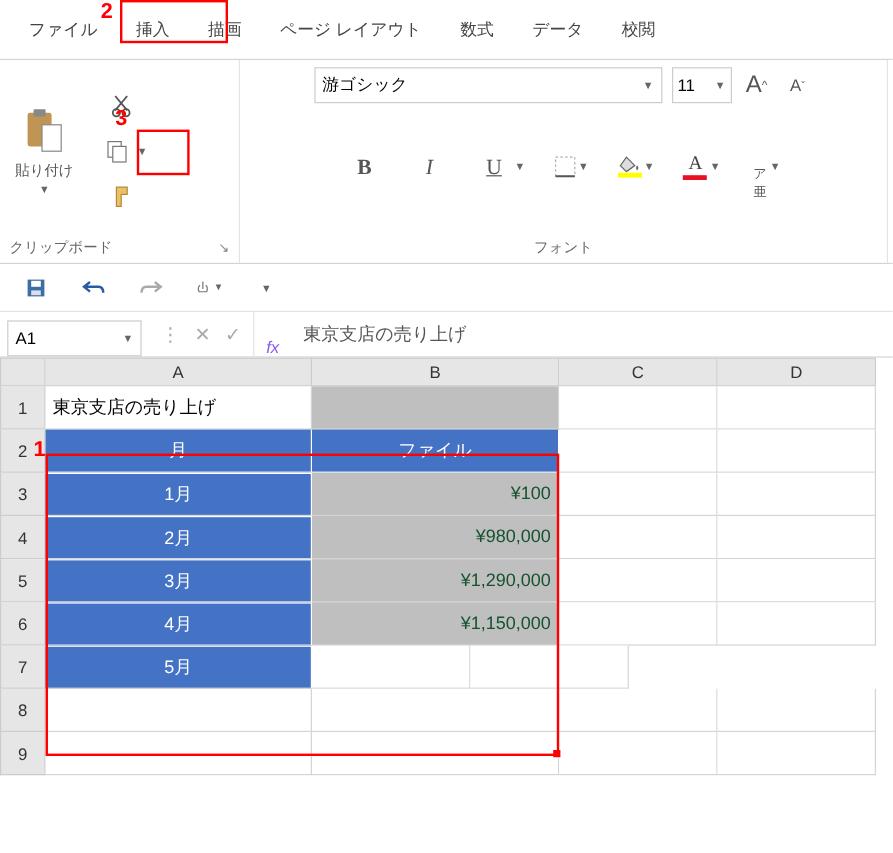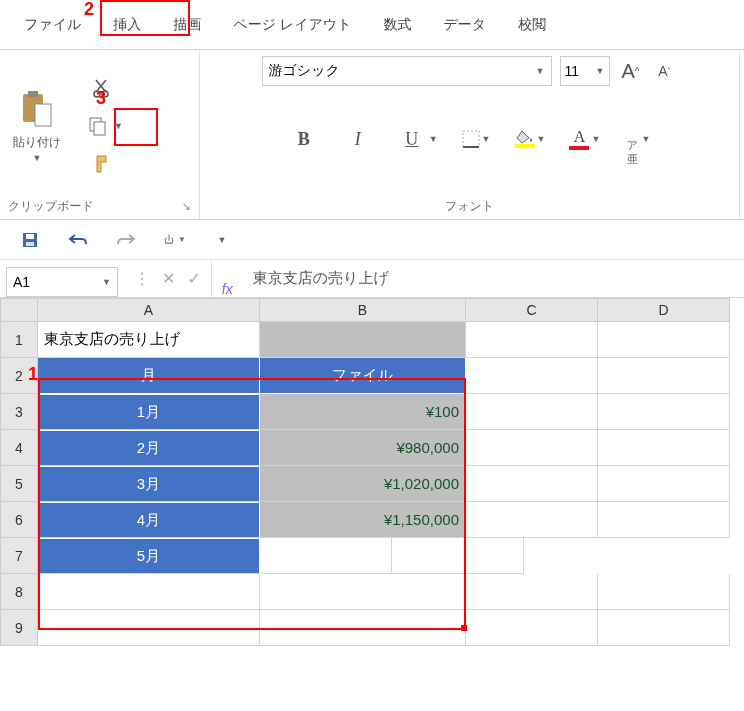--- a/index.html
+++ b/index.html
@@ -271,21 +271,21 @@
   <div class="grid-row">
     <div class="row-header">4</div>
     <div class="cell col-A tbl-month">2月</div>
     <div class="cell col-B tbl-val">¥980,000</div>
     <div class="cell col-C"></div>
     <div class="cell col-D"></div>
   </div>
   <div class="grid-row">
     <div class="row-header">5</div>
     <div class="cell col-A tbl-month">3月</div>
-    <div class="cell col-B tbl-val">¥1,020,000</div>
+    <div class="cell col-B tbl-val">¥1,290,000</div>
     <div class="cell col-C"></div>
     <div class="cell col-D"></div>
   </div>
   <div class="grid-row">
     <div class="row-header">6</div>
     <div class="cell col-A tbl-month">4月</div>
     <div class="cell col-B tbl-val">¥1,150,000</div>
     <div class="cell col-C"></div>
     <div class="cell col-D"></div>
   </div>

